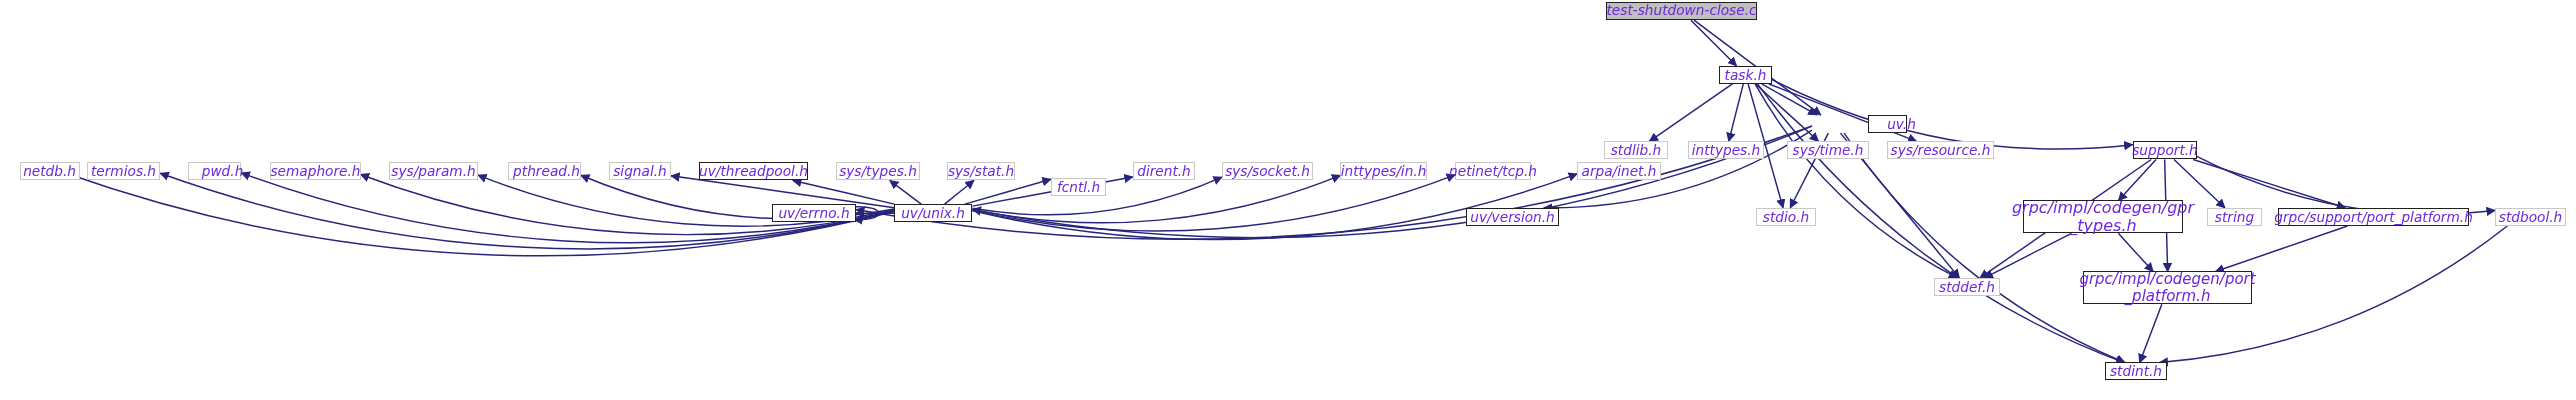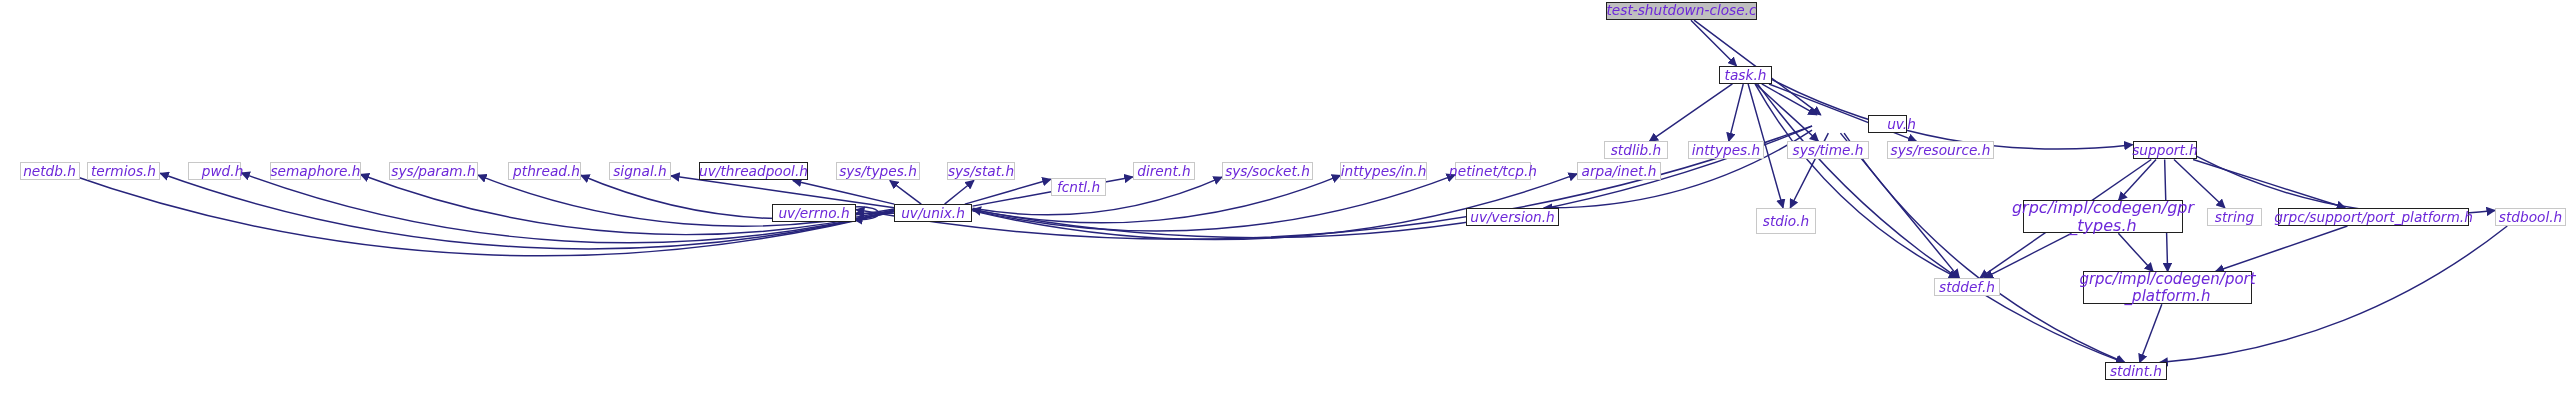--- a/index.html
+++ b/index.html
@@ -96,21 +96,21 @@
       <div class="node strong" style="left: 1719px; top: 66px; width: 53px; height: 18px;"><span class="nlabel">task.h</span></div>
       <div class="node strong" style="left: 1868px; top: 115px; width: 39px; height: 18px; padding-left: 28px;"><span class="nlabel">uv.h</span></div>
       <div class="node plain" style="left: 1604px; top: 141px; width: 64px; height: 18px;"><span class="nlabel">stdlib.h</span></div>
       <div class="node plain" style="left: 1688px; top: 141px; width: 76px; height: 18px;"><span class="nlabel">inttypes.h</span></div>
       <div class="node plain" style="left: 1787px; top: 141px; width: 82px; height: 18px;"><span class="nlabel">sys/time.h</span></div>
       <div class="node plain" style="left: 1887px; top: 141px; width: 107px; height: 18px;"><span class="nlabel">sys/resource.h</span></div>
       <div class="node strong" style="left: 2133px; top: 141px; width: 64px; height: 18px;"><span class="nlabel">support.h</span></div>
       <div class="node strong" style="left: 772px; top: 204px; width: 84px; height: 18px;"><span class="nlabel">uv/errno.h</span></div>
       <div class="node strong" style="left: 894px; top: 204px; width: 78px; height: 18px;"><span class="nlabel">uv/unix.h</span></div>
       <div class="node strong" style="left: 1466px; top: 208px; width: 93px; height: 18px;"><span class="nlabel">uv/version.h</span></div>
-      <div class="node plain" style="left: 1756px; top: 208px; width: 60px; height: 26px;"><span class="nlabel">stdio.h</span></div>
+      <div class="node plain" style="left: 1756px; top: 208px; width: 60px; height: 18px;"><span class="nlabel">stdio.h</span></div>
       <div class="node strong" style="left: 2023px; top: 200px; width: 160px; height: 33px; font-size: 16px;"><span class="nlabel">grpc/impl/codegen/gpr
 _types.h</span></div>
       <div class="node plain" style="left: 2207px; top: 208px; width: 55px; height: 18px;"><span class="nlabel">string</span></div>
       <div class="node strong" style="left: 2278px; top: 208px; width: 191px; height: 18px;"><span class="nlabel">grpc/support/port_platform.h</span></div>
       <div class="node plain" style="left: 2495px; top: 208px; width: 71px; height: 18px;"><span class="nlabel">stdbool.h</span></div>
       <div class="node plain" style="left: 4.6px; top: 162px; width: 60px; height: 18px; margin-left: 15px;"><span class="nlabel">netdb.h</span></div>
       <div class="node plain" style="left: 87px; top: 162px; width: 73px; height: 18px;"><span class="nlabel">termios.h</span></div>
       <div class="node plain" style="left: 188px; top: 162px; width: 53px; height: 18px; padding-left: 16px;"><span class="nlabel">pwd.h</span></div>
       <div class="node plain" style="left: 270px; top: 162px; width: 91px; height: 18px;"><span class="nlabel">semaphore.h</span></div>
       <div class="node plain" style="left: 389px; top: 162px; width: 89px; height: 18px;"><span class="nlabel">sys/param.h</span></div>

